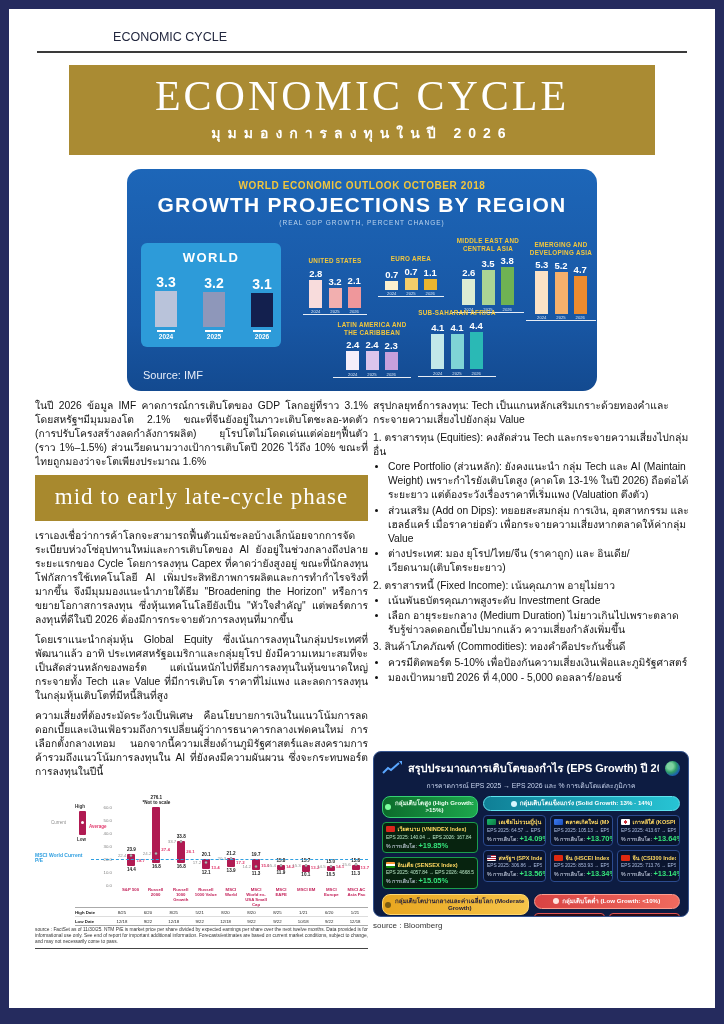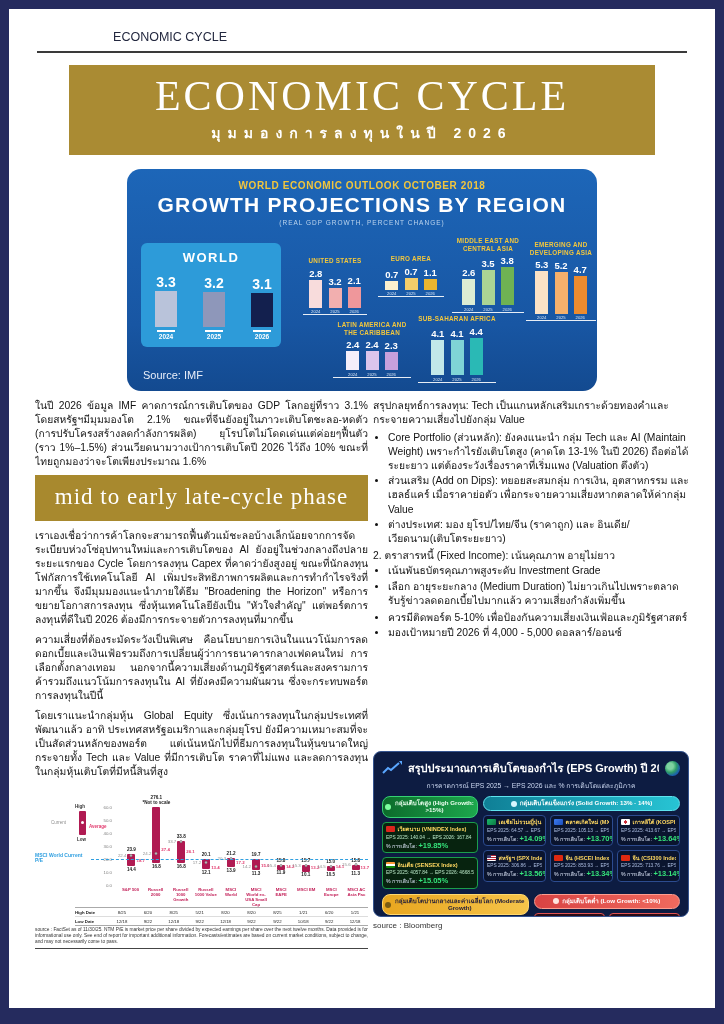--- a/index.html
+++ b/index.html
@@ -34,21 +34,21 @@
   .rgn-world .rgn-t{color:#fff;font-size:13px;letter-spacing:1.5px;margin:2px 0 8px;}
   .rgn-world .rgn-bars{border-bottom:none;gap:26px;margin-left:6px;}
   .rgn-world .bar{width:22px;}
   .rgn-world .bval{font-size:14px;}
   .rgn-world .byr{font-size:6.5px;font-weight:bold;color:#fff;border-top:2px solid #fff;padding:1px 2px 0;margin-top:3px;}
   .rgn-us{left:176px;top:88px;width:64px;}
   .rgn-euro{left:251px;top:86px;width:66px;}
   .rgn-mideast{left:325px;top:68px;width:72px;}
   .rgn-emasia{left:399px;top:72px;width:70px;}
   .rgn-latam{left:206px;top:152px;width:78px;}
-  .rgn-ssa{left:291px;top:146px;width:78px;}
+  .rgn-ssa{left:291px;top:140px;width:78px;}
   
   .cols{position:relative;margin:8px 26px 0;height:556px;}
   .left-text{position:absolute;left:0;top:0;width:333px;height:396px;overflow:hidden;
     font-size:10.3px;line-height:1.36;color:#111;text-align:justify;}
   .left-text p{margin:0 0 6px;}
   .phase{background:#a8892e;color:#fff;text-align:center;font-family:"Liberation Serif","DejaVu Serif",serif;
     font-size:23px;letter-spacing:1px;padding:6px 0 9px;margin:4px 0 8px;}
   .right-text{position:absolute;right:0;top:0;width:316px;height:349px;overflow:hidden;font-size:10.3px;line-height:1.38;color:#111;}
   .right-text p{margin:0 0 3px;}
   .sec-h{margin-top:2px;}
@@ -293,22 +293,22 @@
       </div>
     <div class="gdp-src">Source: IMF</div>
   </div>
 
   <div class="cols">
 
     <div class="left-text">
       <p>ในปี 2026 ข้อมูล IMF คาดการณ์การเติบโตของ GDP โลกอยู่ที่ราว 3.1% โดยสหรัฐฯมีมุมมองโต 2.1% ขณะที่จีนยังอยู่ในภาวะเติบโตชะลอ-หดตัว (การปรับโครงสร้างลดกำลังการผลิต) ยุโรปโตไม่โดดเด่นแต่ค่อยๆฟื้นตัว (ราว 1%–1.5%) ส่วนเวียดนามวางเป้าการเติบโตปี 2026 ไว้ถึง 10% ขณะที่ไทยถูกมองว่าจะโตเพียงประมาณ 1.6%</p>
       <div class="phase">mid to early late-cycle phase</div>
       <p>เราเองเชื่อว่าการค้าโลกจะสามารถฟื้นตัวแม้ชะลอบ้างเล็กน้อยจากการจัดระเบียบห่วงโซ่อุปทานใหม่และการเติบโตของ AI ยังอยู่ในช่วงกลางถึงปลายระยะแรกของ Cycle โดยการลงทุน Capex ที่คาดว่ายังสูงอยู่ ขณะที่นักลงทุนโฟกัสการใช้เทคโนโลยี AI เพิ่มประสิทธิภาพการผลิตและการทำกำไรจริงที่มากขึ้น จึงมีมุมมองแนะนำภายใต้ธีม "Broadening the Horizon" หรือการขยายโอกาสการลงทุน ซึ่งหุ้นเทคโนโลยียังเป็น "หัวใจสำคัญ" แต่พอร์ตการลงทุนที่ดีในปี 2026 ต้องมีการกระจายตัวการลงทุนที่มากขึ้น</p>
+      <p>โดยเราแนะนำกลุ่มหุ้น Global Equity ซึ่งเน้นการลงทุนในกลุ่มประเทศที่พัฒนาแล้ว อาทิ ประเทศสหรัฐอเมริกาและกลุ่มยุโรป ยังมีความเหมาะสมที่จะเป็นสัดส่วนหลักของพอร์ต แต่เน้นหนักไปที่ธีมการลงทุนในหุ้นขนาดใหญ่กระจายทั้ง Tech และ Value ที่มีการเติบโต ราคาที่ไม่แพง และลดการลงทุนในกลุ่มหุ้นเติบโตที่มีหนี้สินที่สูง</p>
       <p>ความเสี่ยงที่ต้องระมัดระวังเป็นพิเศษ คือนโยบายการเงินในแนวโน้มการลดดอกเบี้ยและเงินเฟ้อรวมถึงการเปลี่ยนผู้ว่าการธนาคารกลางเฟดคนใหม่ การเลือกตั้งกลางเทอม นอกจากนี้ความเสี่ยงด้านภูมิรัฐศาสตร์และสงครามการค้ารวมถึงแนวโน้มการลงทุนใน AI ที่ยังคงมีความผันผวน ซึ่งจะกระทบพอร์ตการลงทุนในปีนี้</p>
-      <p>โดยเราแนะนำกลุ่มหุ้น Global Equity ซึ่งเน้นการลงทุนในกลุ่มประเทศที่พัฒนาแล้ว อาทิ ประเทศสหรัฐอเมริกาและกลุ่มยุโรป ยังมีความเหมาะสมที่จะเป็นสัดส่วนหลักของพอร์ต แต่เน้นหนักไปที่ธีมการลงทุนในหุ้นขนาดใหญ่กระจายทั้ง Tech และ Value ที่มีการเติบโต ราคาที่ไม่แพง และลดการลงทุนในกลุ่มหุ้นเติบโตที่มีหนี้สินที่สูง</p>
     </div>
 
     <div class="pe">
       <div class="pe-legend">
         <span class="lhigh">High</span>
         <span class="lbar"></span>
         <span class="ldot"></span>
         <span class="lcur">Current</span>
         <span class="lavg">Average</span>
         <span class="llow">Low</span>
@@ -446,30 +446,32 @@
             <div class="tcell">9/22</div>
             <div class="tcell">12/18</div>
           </div>
         </div>
       <div class="pe-src">source :  FactSet as of 11/30/25. NTM P/E is market price per share divided by expected earnings per share over the next twelve months. Data provided is for informational use only. See end of report for important additional information. Forecasts/estimates are based on current market conditions, subject to change, and may not necessarily come to pass.</div>
     </div>
 
     <div class="right-text">
       <p>สรุปกลยุทธ์การลงทุน: Tech เป็นแกนหลักเสริมเกราะด้วยทองคำและกระจายความเสี่ยงไปยังกลุ่ม Value</p>
       <div>
+          <div class="sec-h">1. ตราสารทุน (Equities): คงสัดส่วน Tech และกระจายความเสี่ยงไปกลุ่มอื่น</div>
           <ul class="blts">
             <li>Core Portfolio (ส่วนหลัก): ยังคงแนะนำ กลุ่ม Tech และ AI (Maintain Weight) เพราะกำไรยังเติบโตสูง (คาดโต 13-1% ในปี 2026) ถือต่อได้ระยะยาว แต่ต้องระวังเรื่องราคาที่เริ่มแพง (Valuation ตึงตัว)</li>
             <li>ส่วนเสริม (Add on Dips): ทยอยสะสมกลุ่ม การเงิน, อุตสาหกรรม และเฮลธ์แคร์ เมื่อราคาย่อตัว เพื่อกระจายความเสี่ยงหากตลาดให้ค่ากลุ่ม Value</li>
             <li>ต่างประเทศ: มอง ยุโรป/ไทย/จีน (ราคาถูก) และ อินเดีย/เวียดนาม(เติบโตระยะยาว)</li>
           </ul>
           <div class="sec-h">2. ตราสารหนี้ (Fixed Income): เน้นคุณภาพ อายุไม่ยาว</div>
           <ul class="blts">
             <li>เน้นพันธบัตรคุณภาพสูงระดับ Investment Grade</li>
             <li>เลือก อายุระยะกลาง (Medium Duration) ไม่ยาวเกินไปเพราะตลาดรับรู้ข่าวลดดอกเบี้ยไปมากแล้ว ความเสี่ยงกำลังเพิ่มขึ้น</li>
           </ul>
+          <div class="sec-h">3. สินค้าโภคภัณฑ์ (Commodities): ทองคำคือประกันชั้นดี</div>
           <ul class="blts">
             <li>ควรมีติดพอร์ต 5-10% เพื่อป้องกันความเสี่ยงเงินเฟ้อและภูมิรัฐศาสตร์</li>
             <li>มองเป้าหมายปี 2026 ที่ 4,000 - 5,000 ดอลลาร์/ออนซ์</li>
           </ul>
         </div>
     </div>
 
     <div class="eps">
       <div class="eps-head">
         <svg class="trend-icon" width="20" height="14" viewBox="0 0 20 14">

